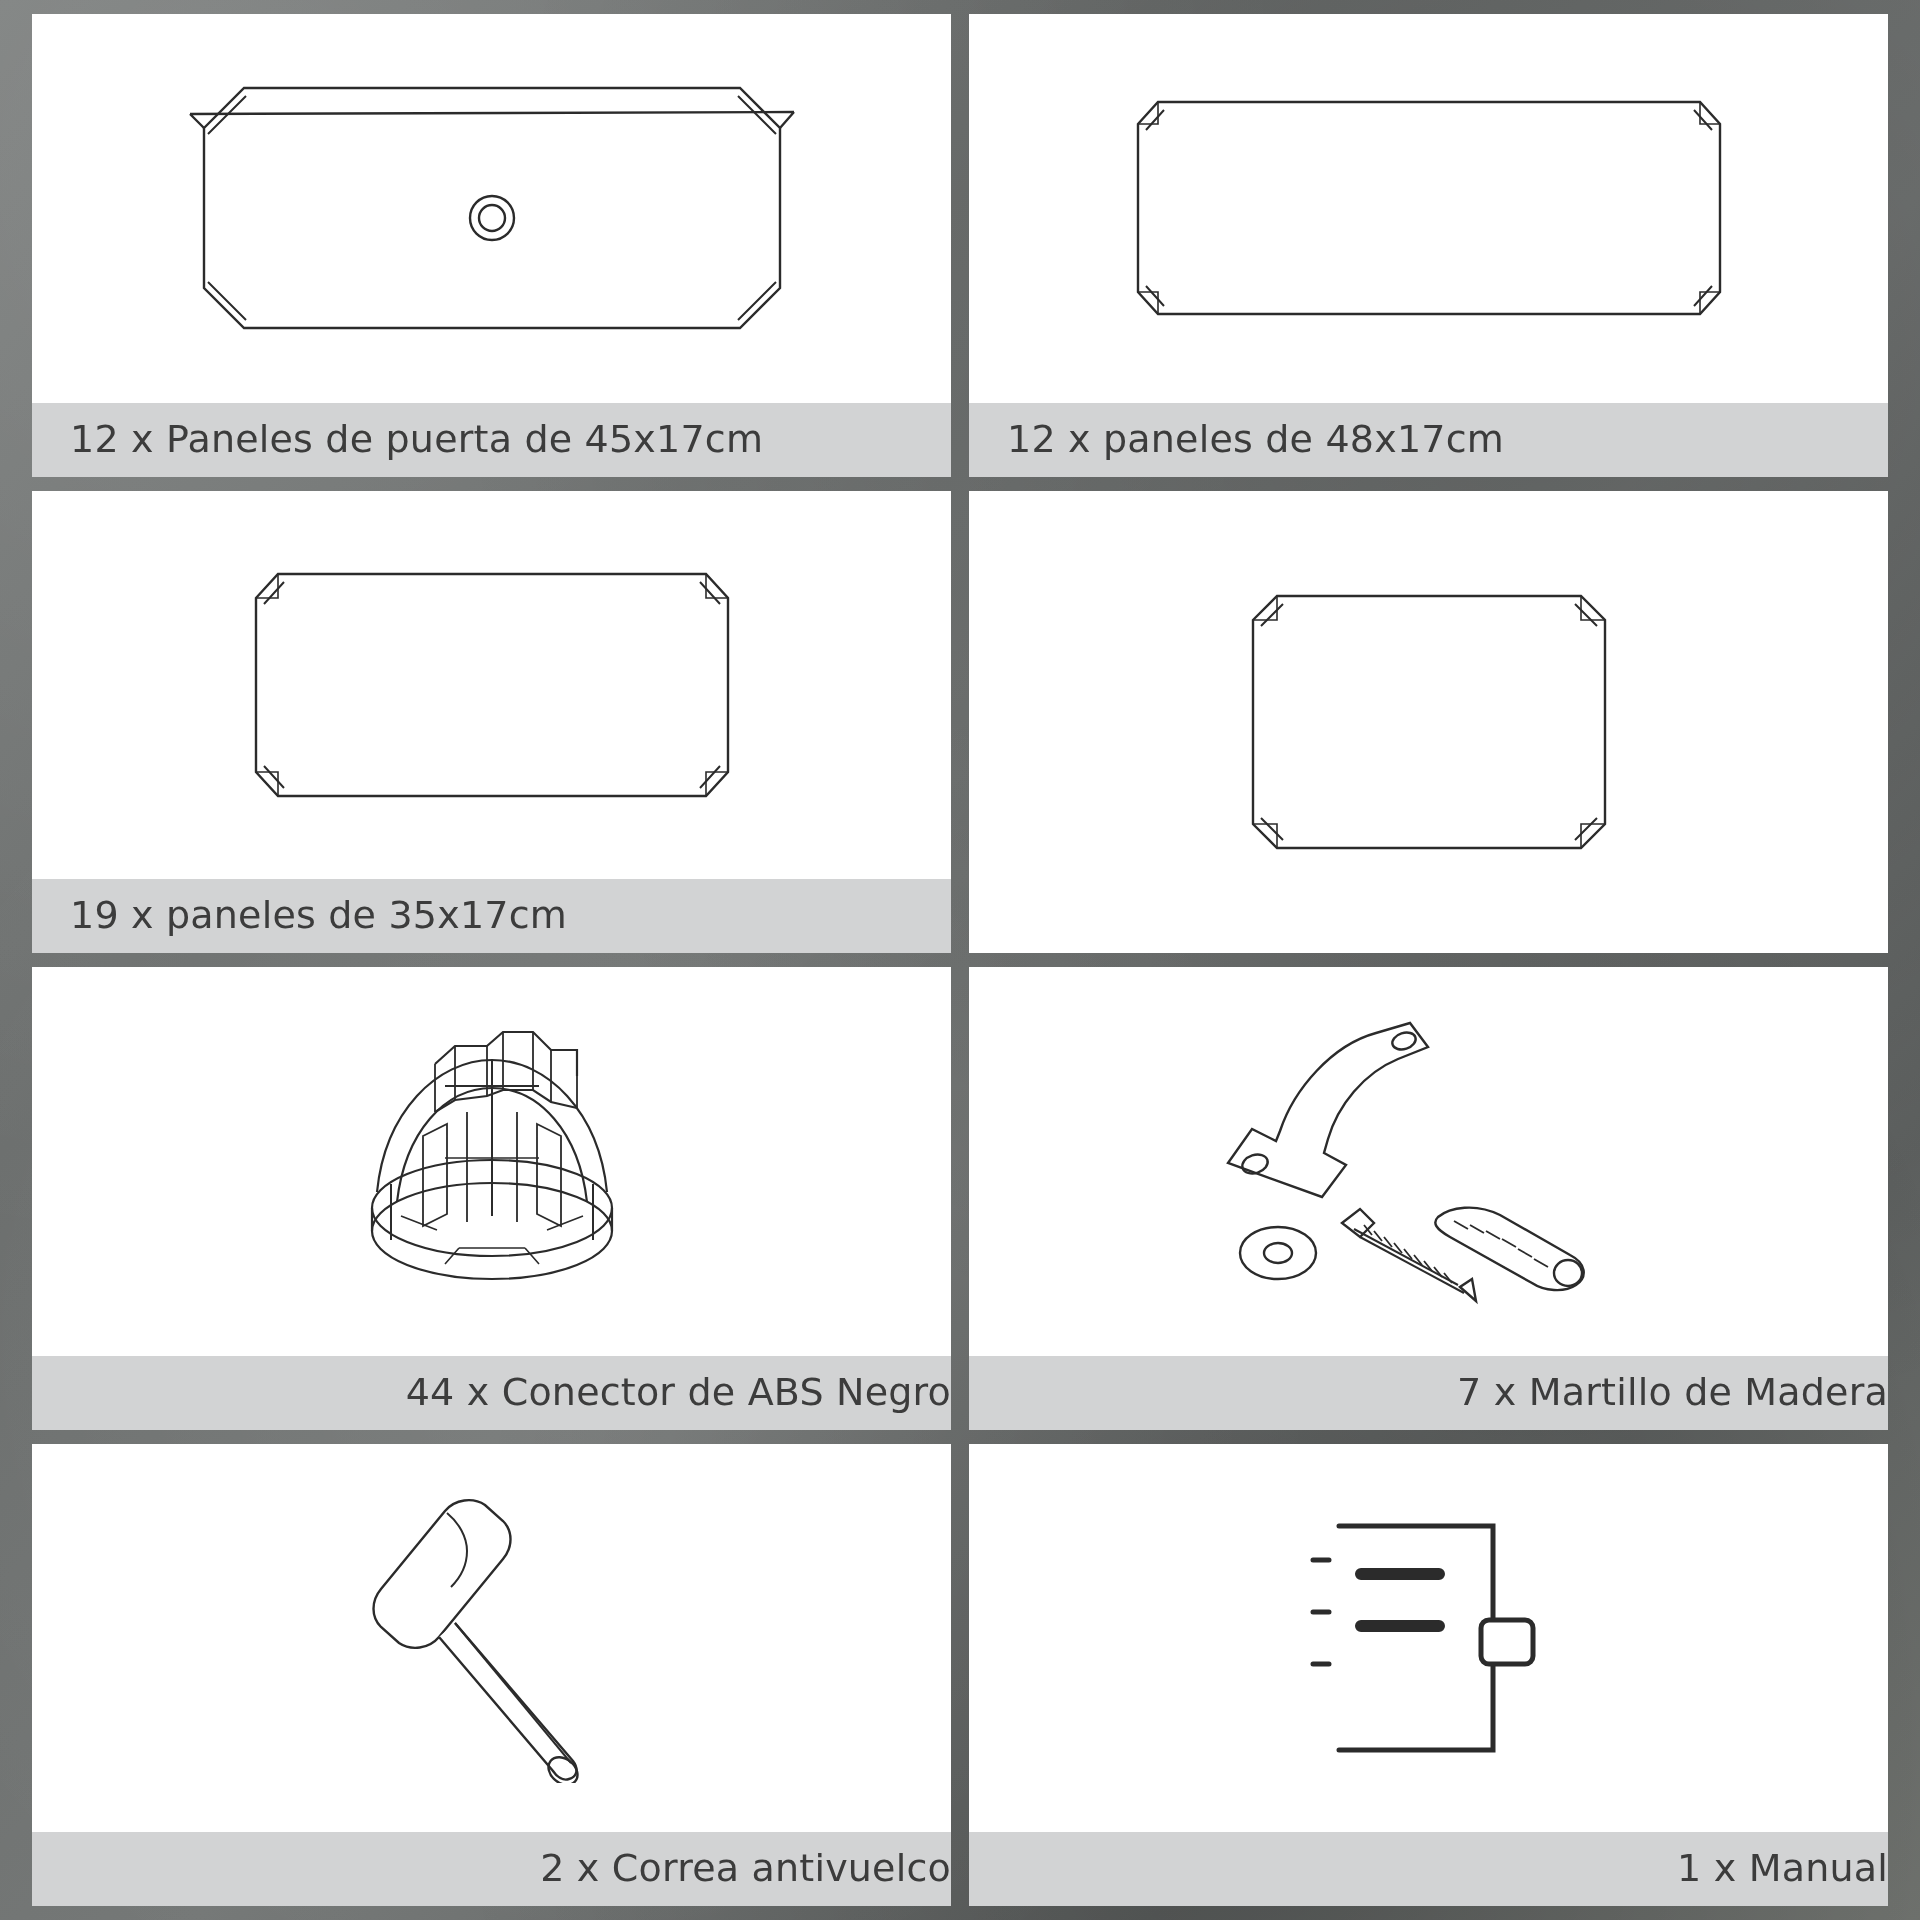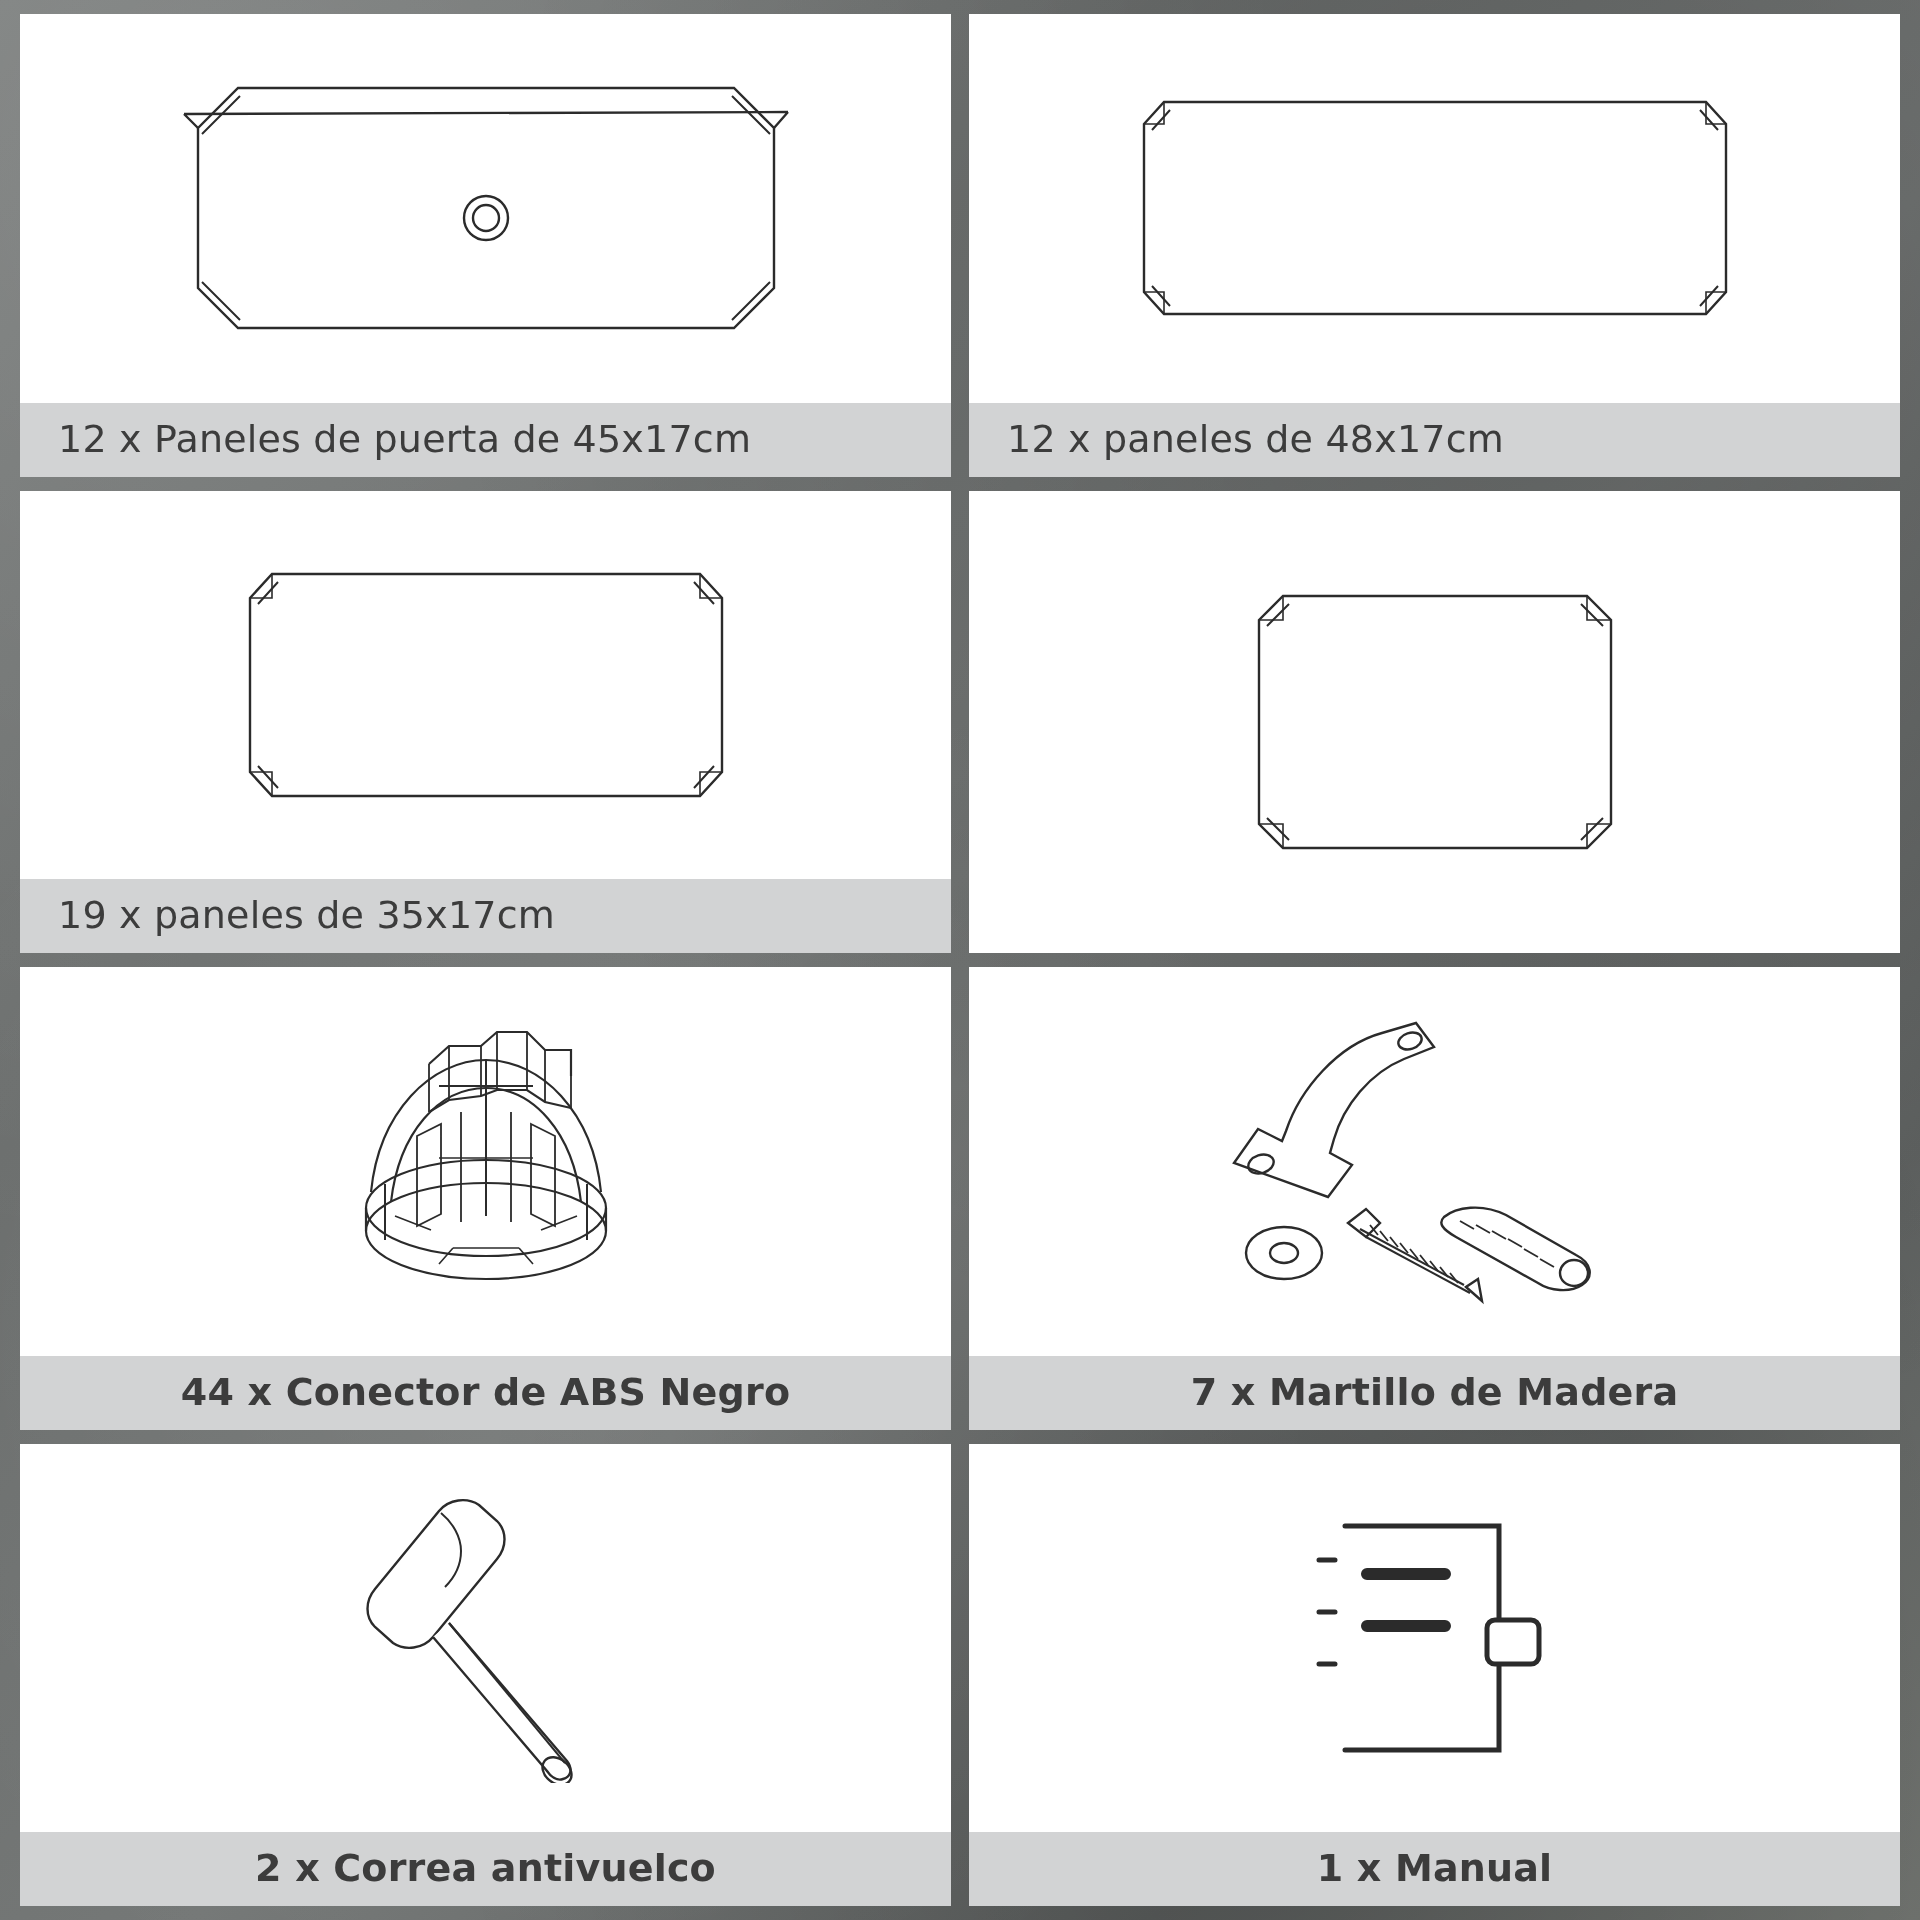--- a/index.html
+++ b/index.html
@@ -25,21 +25,21 @@
       radial-gradient(ellipse at 65% 90%, rgba(0,0,0,0.20), rgba(0,0,0,0) 45%),
       linear-gradient(135deg, #7b7e7d 0%, #6a6d6c 30%, #757877 55%, #5f6261 80%, #70736f 100%);
   }
   #grid {
     position: absolute;
     inset: 0;
     display: grid;
     grid-template-columns: 1fr 1fr;
     grid-template-rows: repeat(4, 1fr);
     gap: 14px 18px;
-    padding: 14px 20px;
+    padding: 14px 32px;
     box-sizing: border-box;
   }
   .cell {
     background: #ffffff;
     display: flex;
     flex-direction: column;
     position: relative;
     overflow: hidden;
   }
   .art {
@@ -61,22 +61,21 @@
     padding: 17px 0 19px 0;
     text-align: center;
     letter-spacing: 0.2px;
     font-family: "DejaVu Sans", sans-serif;
   }
   .cap-left {
     text-align: left;
     padding-left: 38px;
   }
   .cap-center {
-    text-align: center;
-    font-weight: bold;
+    text-align: right;
   }
 </style>
 </head>
 <body>
 
 <div id="bg"></div>
 
 <div id="grid">
 
   <div class="cell">

